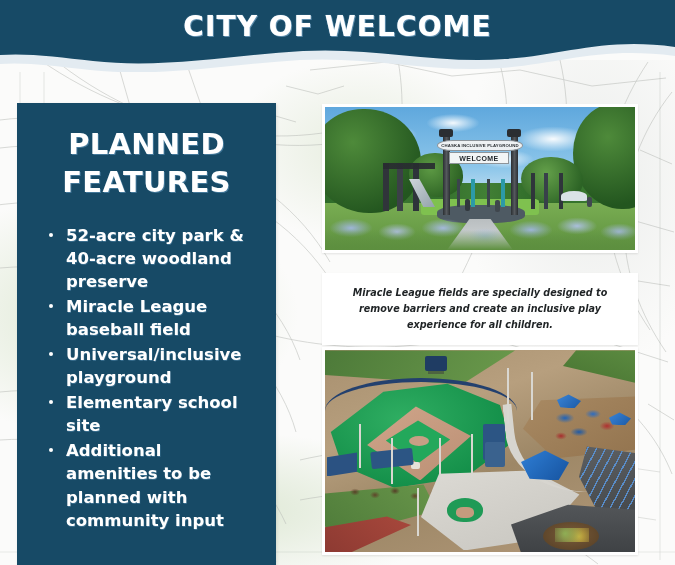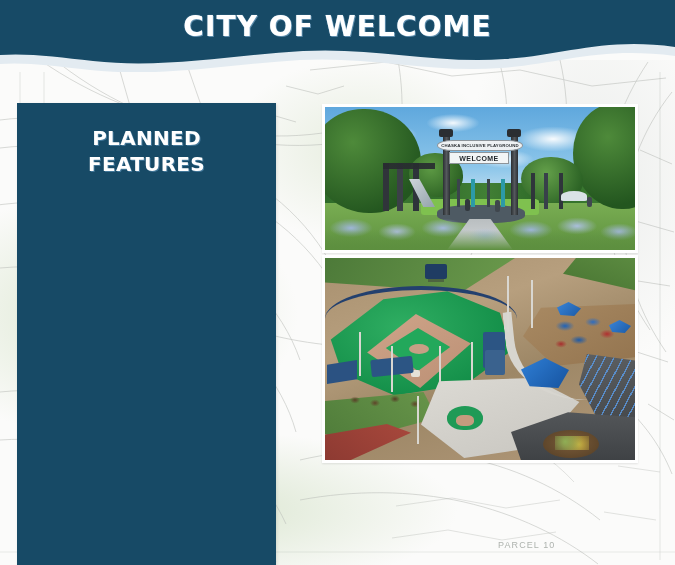--- a/index.html
+++ b/index.html
@@ -96,21 +96,21 @@
   .features-panel {
     position: absolute;
     left: 17px; top: 103px;
     width: 259px; height: 470px;
     background: #174a66;
     padding: 22px 18px 0 18px;
     box-shadow: 1px 1px 3px rgba(0,0,0,.10);
   }
   .features-title {
     font-family: "DejaVu Sans", sans-serif;
-    font-size: 20px;
+    font-size: 29px;
     font-weight: 700;
     line-height: 1.32;
     color: #ffffff;
     text-align: center;
     letter-spacing: .3px;
     text-shadow: 1px 1px 0 rgba(120,175,215,.45);
     margin-bottom: 22px;
   }
   .features-list {
     list-style: none;
@@ -528,20 +528,27 @@
   </div>
 
   <div class="header">
     <div class="pale-band"></div>
     <div class="blue-band"></div>
     <div class="header-title">CITY OF WELCOME</div>
   </div>
 
   <div class="features-panel">
     <div class="features-title">PLANNED FEATURES</div>
+    <ul class="features-list">
+      <li>52-acre city park &amp; 40-acre woodland preserve</li>
+      <li>Miracle League baseball field</li>
+      <li>Universal/inclusive playground</li>
+      <li>Elementary school site</li>
+      <li>Additional amenities to be planned with community input</li>
+    </ul>
   </div>
 
   <div class="right-col">
 
     <div class="photo-frame">
       <div class="photo-playground">
         <div class="pg-clouds"></div>
         <div class="pg-treeline"></div>
         <div class="pg-grass"></div>
         <div class="pg-turf"></div>
@@ -562,20 +569,23 @@
         <div class="pg-sign-top">CHASKA INCLUSIVE PLAYGROUND</div>
         <div class="pg-sign-welcome">WELCOME</div>
         <div class="pg-person p1"></div>
         <div class="pg-person p2"></div>
         <div class="pg-person p3"></div>
         <div class="pg-path"></div>
         <div class="pg-flowers"></div>
       </div>
     </div>
 
+    <div class="caption-card">
+      <div class="caption-text">Miracle League fields are specially designed to remove barriers and create an inclusive play experience for all children.</div>
+    </div>
 
     <div class="photo-frame photo-aerial-wrap">
       <div class="photo-aerial">
         <div class="ar-dirt"></div>
         <div class="ar-grass-top"></div>
         <div class="ar-grass-tr"></div>
         <div class="ar-outfield"></div>
         <div class="ar-fence"></div>
         <div class="ar-infield"></div>
         <div class="ar-diamond-turf"></div>

